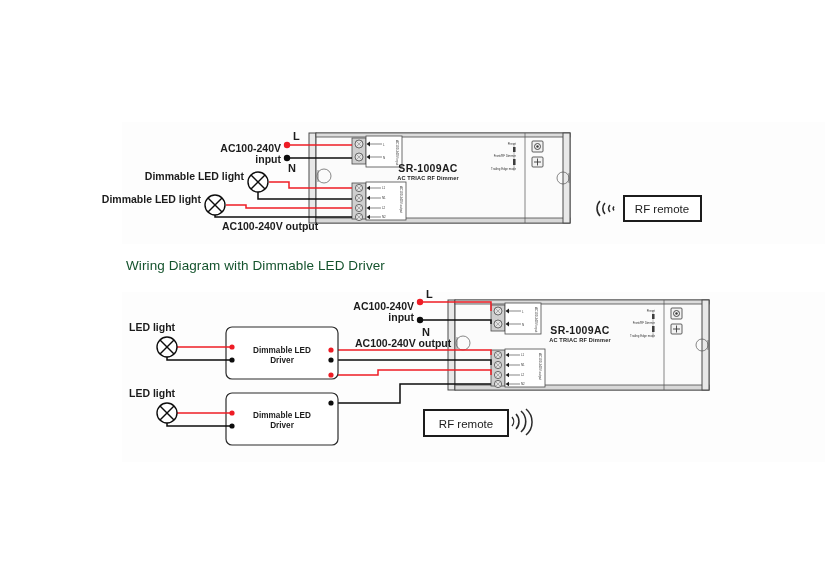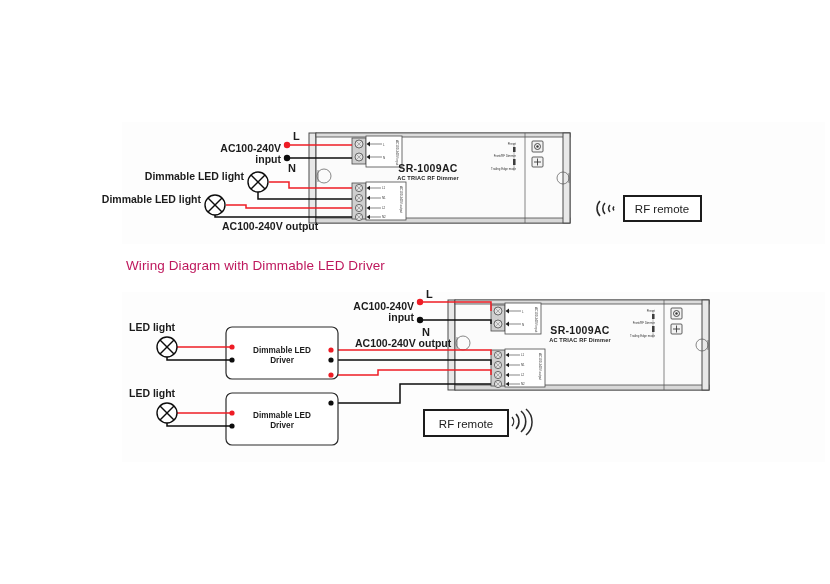--- a/index.html
+++ b/index.html
@@ -36,21 +36,21 @@
     top: 292px;
     width: 703px;
     height: 170px;
     background: #fdfdfd;
   }
   #caption {
     position: absolute;
     left: 126px;
     top: 258px;
     font-size: 13.5px;
-    color: #be185d;
+    color: #14532d;
     letter-spacing: 0.1px;
     white-space: nowrap;
   }
   svg { display: block; }
   .svg-layer {
     position: absolute;
     left: 0;
     top: 0;
     width: 830px;
     height: 584px;

